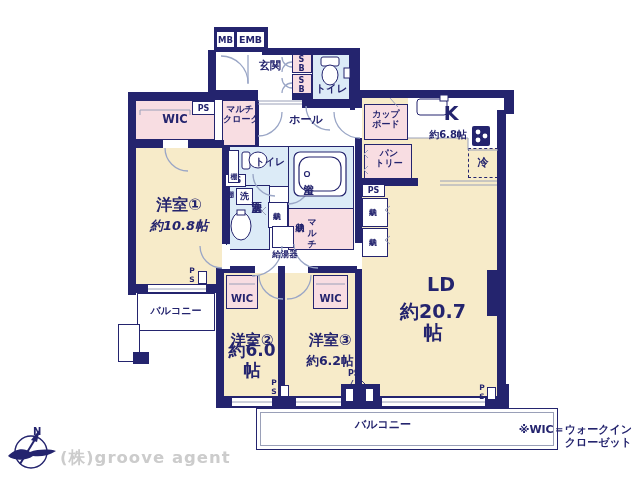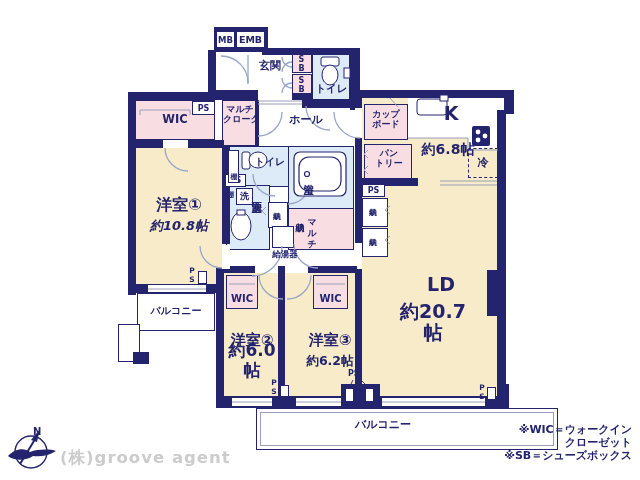--- a/index.html
+++ b/index.html
@@ -230,21 +230,21 @@
   <div class="lbl ctr" style="left:252px;top:156px;width:36px;height:12px;font-size:10px;">トイレ</div>
   <div class="lbl vtext" style="left:303px;top:176px;font-size:10px;">浴室</div>
   <div class="lbl vtext" style="left:251px;top:194px;font-size:10px;">洗面室</div>
   <div class="lbl" style="left:227px;top:192px;font-size:7px;">棚</div>
   <div class="lbl vtext" style="left:272px;top:206px;font-size:7.5px;">収納</div>
   <div class="lbl vtext" style="left:295px;top:216px;font-size:9px;">収納</div>
   <div class="lbl vtext" style="left:307px;top:213px;font-size:9px;">マルチ</div>
   <div class="lbl ctr" style="left:266px;top:250px;width:38px;height:10px;font-size:8.5px;">給湯器</div>
   <div class="lbl" style="left:366px;top:109px;width:40px;font-size:9px;text-align:center;"><span>カップ</span><br><span>ボード</span></div>
   <div class="lbl ctr" style="left:438px;top:103px;width:26px;height:22px;font-size:19px;">K</div>
-  <div class="lbl ctr" style="left:418px;top:142px;width:60px;height:15px;font-size:14px;">約6.8帖</div>
+  <div class="lbl ctr" style="left:418px;top:127px;width:60px;height:15px;font-size:10px;">約6.8帖</div>
   <div class="lbl ctr" style="left:470px;top:151px;width:26px;height:24px;font-size:11px;">冷</div>
   <div class="lbl" style="left:369px;top:148px;width:40px;font-size:9px;text-align:center;"><span>パン</span><br><span>トリー</span></div>
   <div class="lbl vtext" style="left:368px;top:202px;font-size:7.5px;">収納</div>
   <div class="lbl vtext" style="left:368px;top:232px;font-size:7.5px;">収納</div>
   <div class="lbl ctr" style="left:420px;top:274px;width:42px;height:22px;font-size:19px;">LD</div>
   <div class="lbl ctr" style="left:399px;top:314px;width:68px;height:16px;font-size:19px;">約20.7帖</div>
   <div class="lbl ctr" style="left:226px;top:292px;width:32px;height:14px;font-size:10px;">WIC</div>
   <div class="lbl ctr" style="left:313px;top:292px;width:35px;height:14px;font-size:10px;">WIC</div>
   <div class="lbl ctr" style="left:226px;top:331px;width:52px;height:18px;font-size:15px;">洋室②</div>
   <div class="lbl ctr" style="left:225px;top:353px;width:54px;height:15px;font-size:17px;">約6.0帖</div>
@@ -253,19 +253,18 @@
   <div class="lbl ctr" style="left:145px;top:305px;width:62px;height:12px;font-size:10px;">バルコニー</div>
   <div class="lbl ctr" style="left:350px;top:419px;width:66px;height:13px;font-size:11px;">バルコニー</div>
   <div class="lbl vtext" style="left:187px;top:266px;font-size:7.5px;">PS</div>
   <div class="lbl vtext" style="left:269px;top:378px;font-size:7.5px;">PS</div>
   <div class="lbl" style="left:348px;top:370px;font-size:8px;">PS</div>
   <div class="lbl vtext" style="left:477px;top:383px;font-size:7.5px;">PS</div>
 
   <div class="lbl" style="left:500px;top:423px;width:132px;font-size:11px;text-align:right;line-height:1.2;">
     <span>※WIC＝ウォークイン</span><br>
     <span>クローゼット</span><br>
-    <span>※SB＝シューズボックス</span>
   </div>
 
   <div class="lbl" style="left:33px;top:426px;font-size:10px;">N</div>
   <div class="abs" style="left:60px;top:447px;font-size:16.5px;color:var(--wm);font-weight:bold;letter-spacing:1px;font-family:'DejaVu Sans','Liberation Sans',sans-serif;">(株)groove agent</div>
 
 </div>
 
 </body></html>

